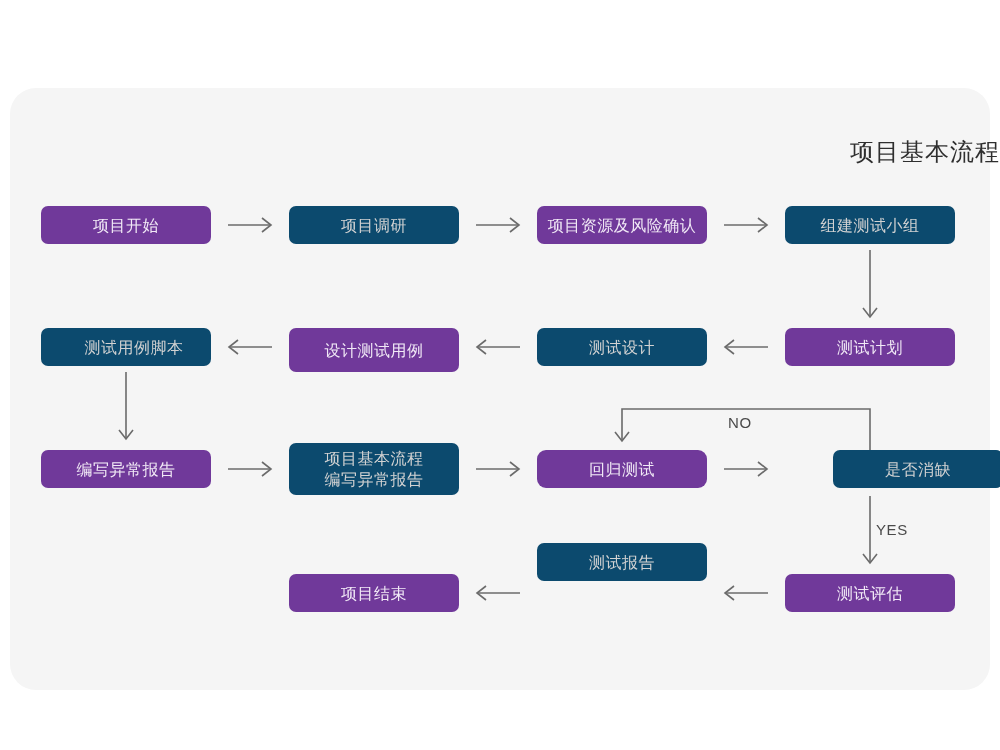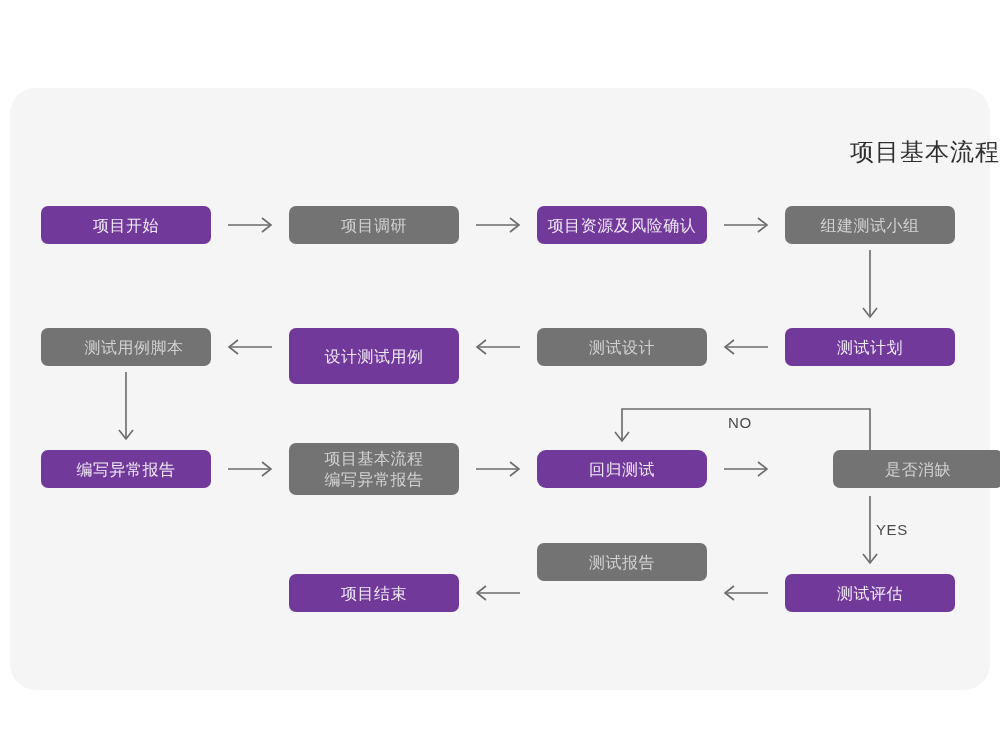--- a/index.html
+++ b/index.html
@@ -48,21 +48,21 @@
     line-height: 21px;
     letter-spacing: 0.5px;
     white-space: pre-line;
     user-select: none;
   }
   .node.purple {
     background: #70399a;
     color: #f1e9f6;
   }
   .node.gray {
-    background: #737373;
+    background: #0c4a6e;
     color: #d2d2d2;
   }
   .edge-label {
     position: absolute;
     font-size: 15px;
     color: #4a4a4a;
     letter-spacing: 0.6px;
     user-select: none;
   }
   svg#wires {
@@ -155,21 +155,21 @@
       <line x1="520" y1="593" x2="478" y2="593"></line>
       <path class="arrowline" d="M486 586 L477 593 L486 600"></path>
     </g>
   </svg>
 
   <div class="node purple" style="left: 41px; top: 206px; width: 170px; height: 38px;">项目开始</div>
   <div class="node gray" style="left: 289px; top: 206px; width: 170px; height: 38px;">项目调研</div>
   <div class="node purple" style="left: 537px; top: 206px; width: 170px; height: 38px;">项目资源及风险确认</div>
   <div class="node gray" style="left: 785px; top: 206px; width: 170px; height: 38px;">组建测试小组</div>
   <div class="node gray" style="left: 41px; top: 328px; width: 170px; height: 38px; padding-left: 16px;">测试用例脚本</div>
-  <div class="node purple" style="left: 289px; top: 328px; width: 170px; height: 56px;">设计测试用例</div>
+  <div class="node purple" style="left: 289px; top: 328px; width: 170px; height: 44px;">设计测试用例</div>
   <div class="node gray" style="left: 537px; top: 328px; width: 170px; height: 38px;">测试设计</div>
   <div class="node purple" style="left: 785px; top: 328px; width: 170px; height: 38px;">测试计划</div>
   <div class="node purple" style="left: 41px; top: 450px; width: 170px; height: 38px;">编写异常报告</div>
   <div class="node gray" style="left: 289px; top: 443px; width: 170px; height: 52px;">项目基本流程
 编写异常报告</div>
   <div class="node purple" style="left: 537px; top: 450px; width: 170px; height: 38px; border-radius: 9px;">回归测试</div>
   <div class="node gray" style="left: 785px; top: 450px; width: 170px; height: 38px; margin-left: 48px;">是否消缺</div>
   <div class="node purple" style="left: 289px; top: 574px; width: 170px; height: 38px;">项目结束</div>
   <div class="node gray" style="left: 537px; top: 543px; width: 170px; height: 38px;">测试报告</div>
   <div class="node purple" style="left: 785px; top: 574px; width: 170px; height: 38px;">测试评估</div>

